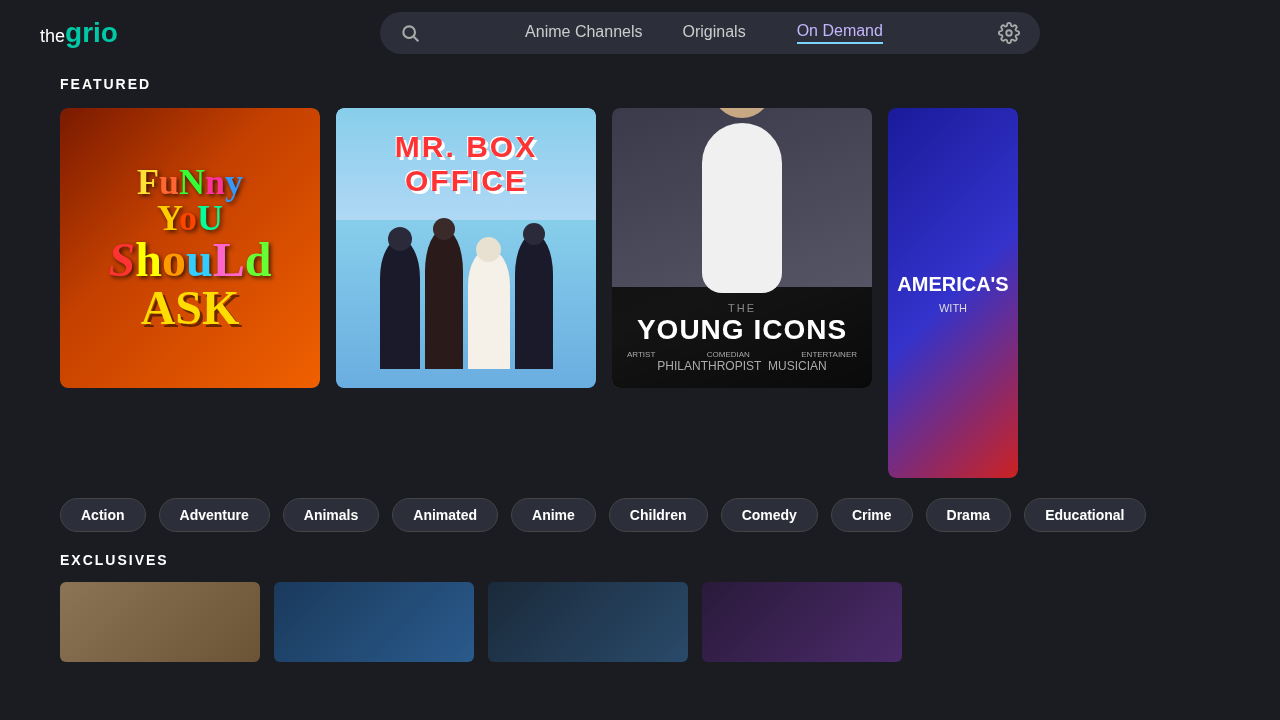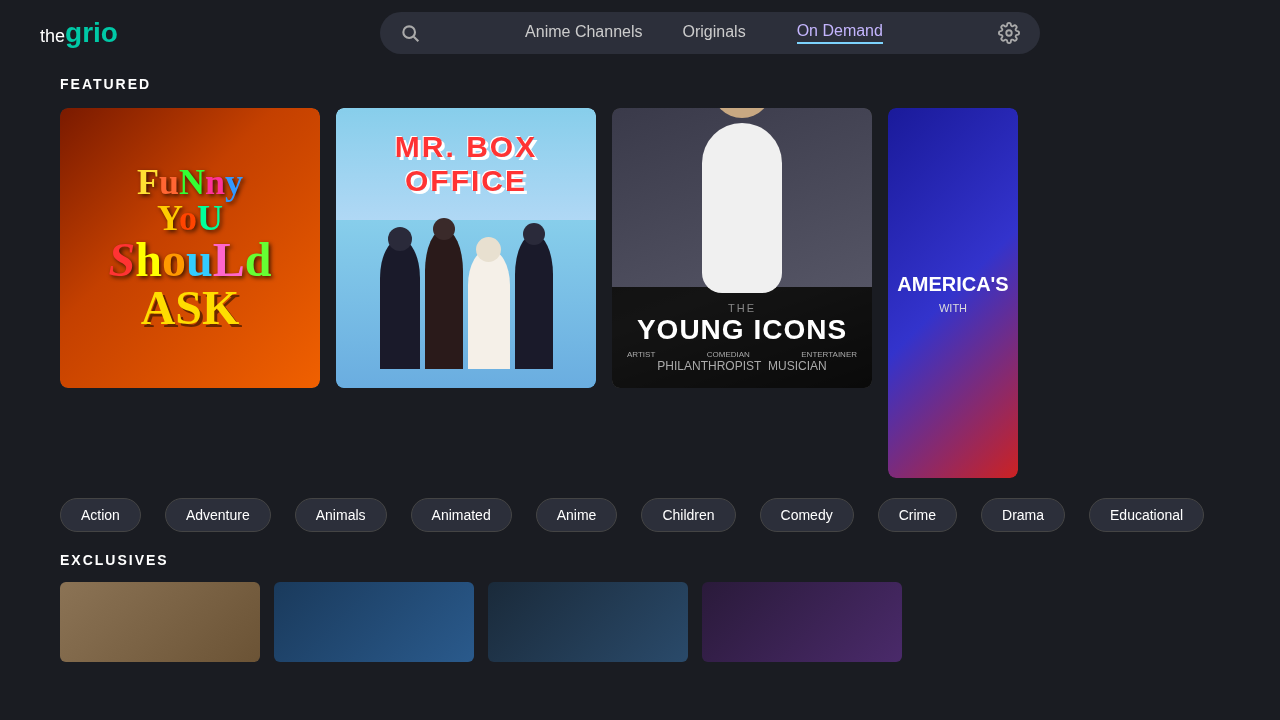--- a/index.html
+++ b/index.html
@@ -162,24 +162,25 @@
     }
 
     
     .card-young {
       background: linear-gradient(160deg, #2a2a2a 0%, #444 60%, #222 100%);
     }
 
     
     .genre-row {
       display: flex;
-      gap: 24px;
+      gap: 13px;
       flex-wrap: nowrap;
       overflow: hidden;
       margin: 20px 0;
+      font-weight: bold;
     }
 
     .genre-pill {
       background: #2c2f3a;
       border: 1px solid #444;
       color: #ffffff;
       border-radius: 20px;
       padding: 8px 20px;
       font-size: 14px;
       cursor: pointer;

